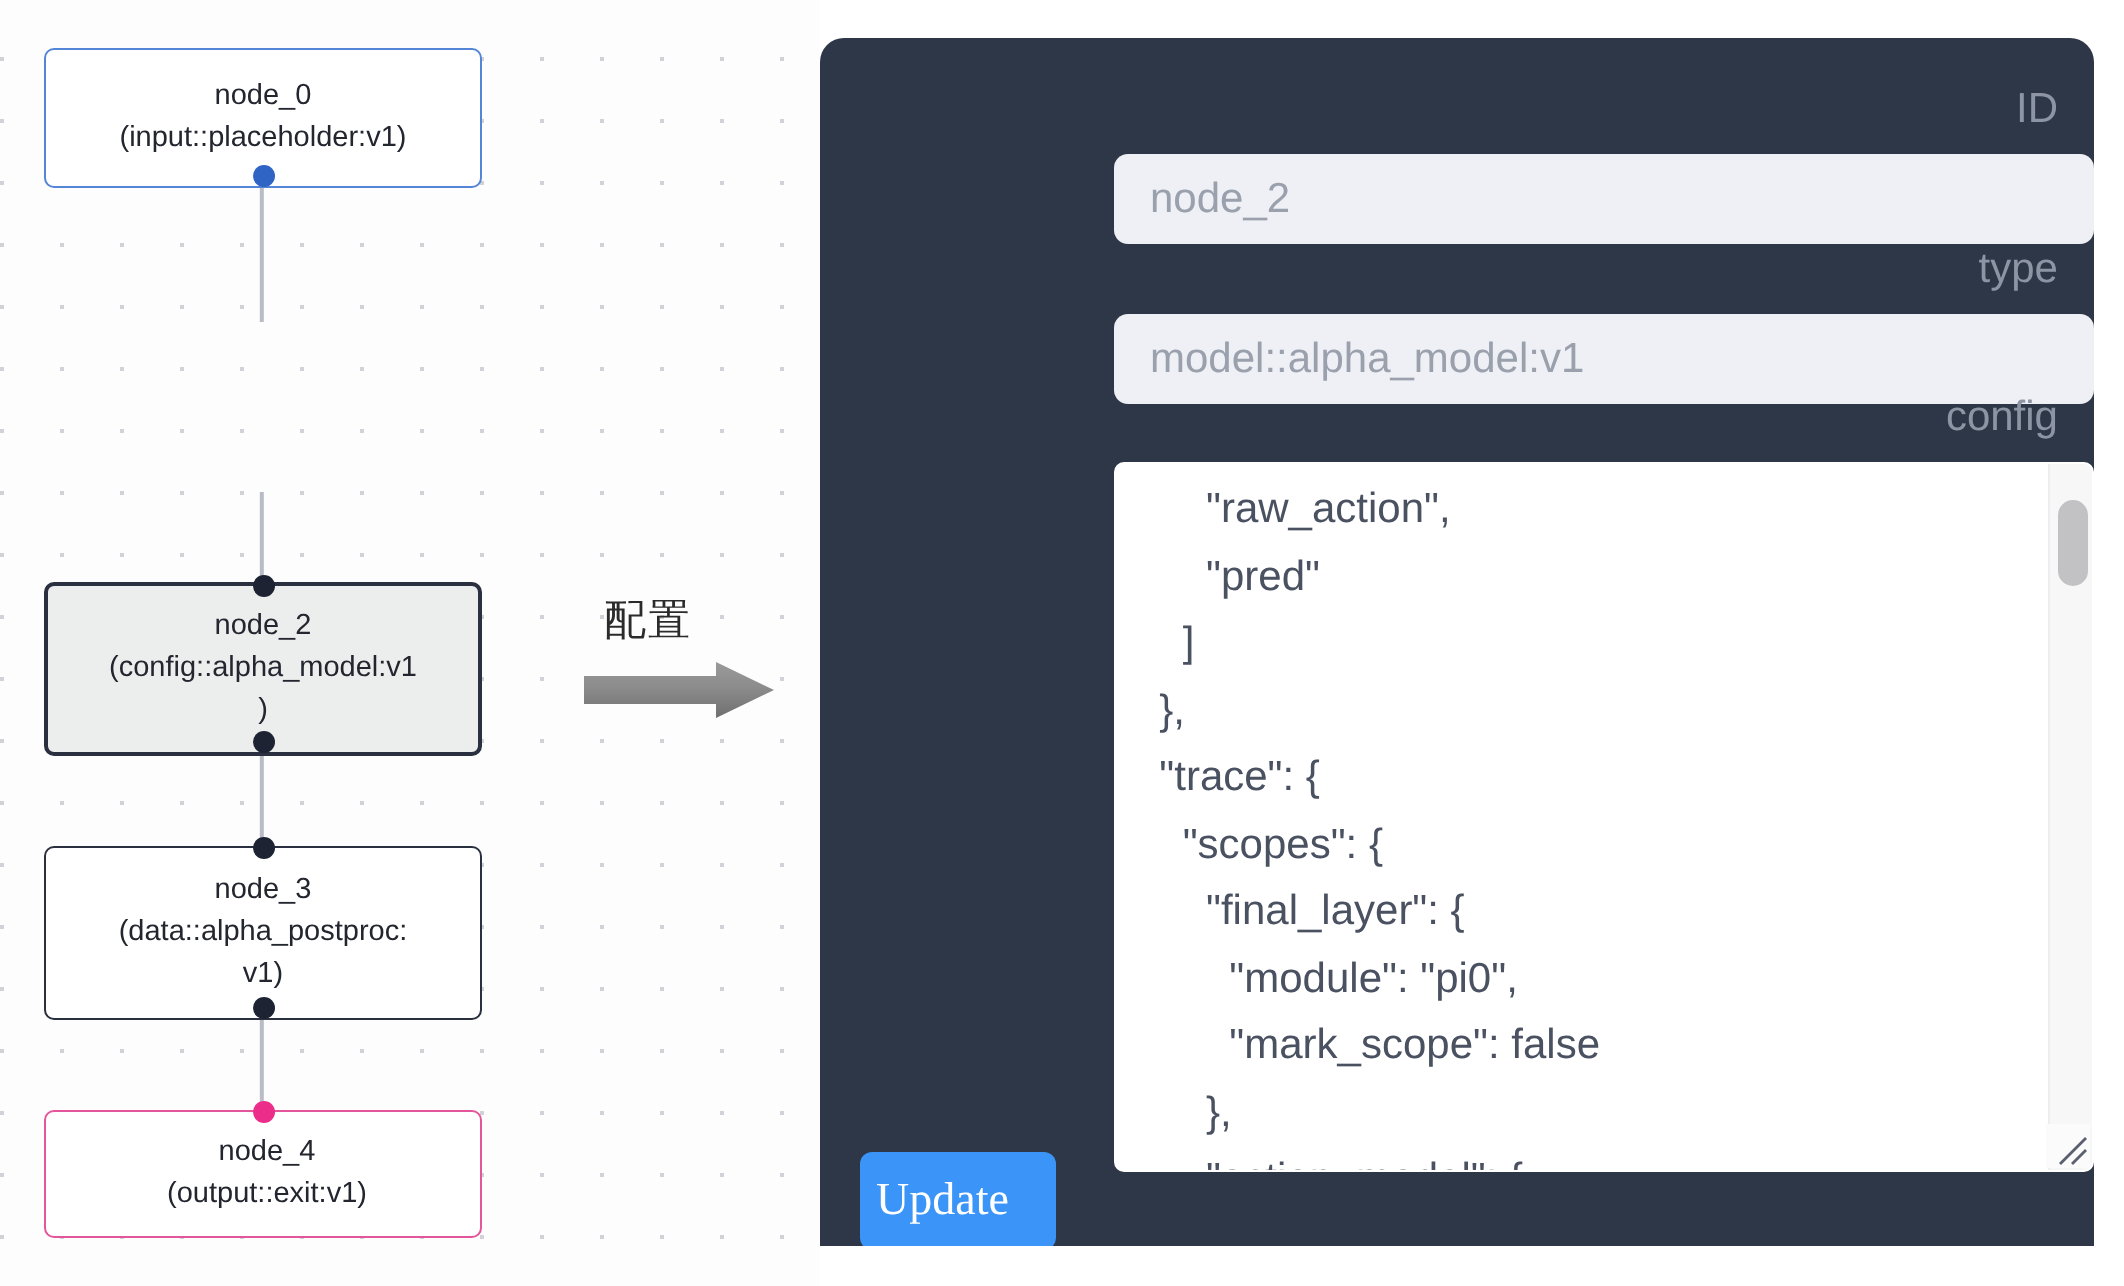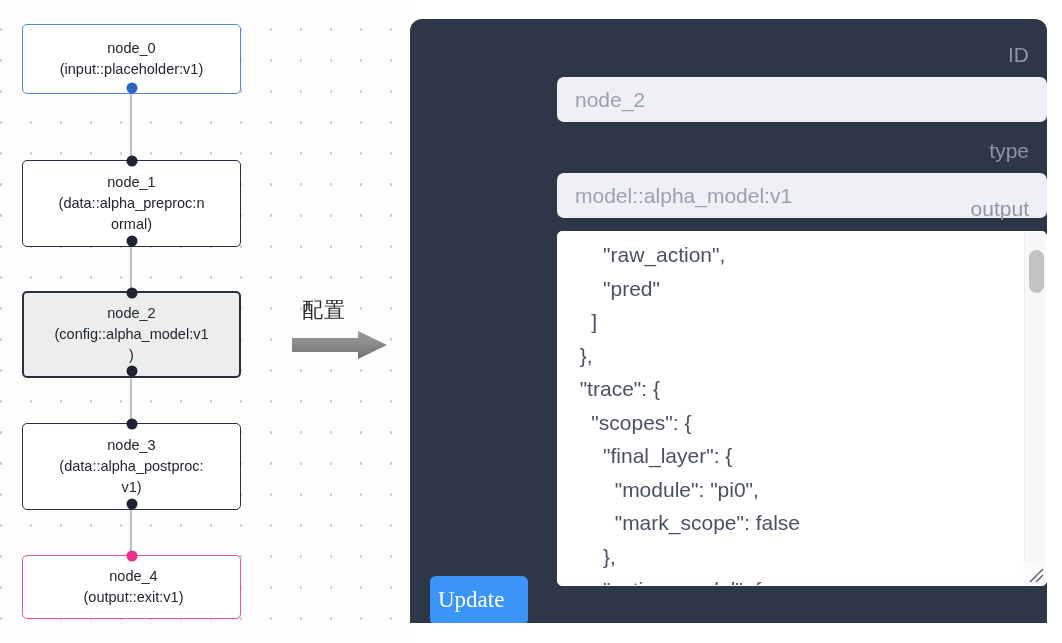--- a/index.html
+++ b/index.html
@@ -156,21 +156,21 @@
     height: 45px;
     line-height: 45px;
     width: 490px;
     font-family: "Liberation Sans", sans-serif;
     white-space: nowrap;
     overflow: hidden;
     outline: none;
   }
 
   #row-id   { top: 14px; }
-  #row-type { top: 94px; margin-top: 16px; }
+  #row-type { top: 94px; }
   #row-config { top: 168px; }
 
   #config-box {
     position: relative;
     width: 490px;
     height: 355px;
     background: #ffffff;
     border-radius: 5px;
     box-sizing: border-box;
     overflow: hidden;
@@ -253,27 +253,20 @@
   <div class="edge" style="top:246px;height:46px;"></div>
   <div class="edge" style="top:377px;height:47px;"></div>
   <div class="edge" style="top:509px;height:47px;"></div>
 
   <div id="node0" class="node input-node">
     <span class="nline">node_0</span>
     <span class="nline">(input::placeholder:v1)</span>
     <span class="handle blue" style="bottom:-5.5px;top:auto;"></span>
   </div>
 
-  <div id="node1" class="node">
-    <span class="handle" style="top:0;"></span>
-    <span class="nline">node_1</span>
-    <span class="nline">(data::alpha_preproc:n
-ormal)</span>
-    <span class="handle" style="bottom:-5.5px;top:auto;"></span>
-  </div>
 
   <div id="node2" class="node sel">
     <span class="handle" style="top:0;"></span>
     <span class="nline">node_2</span>
     <span class="nline">(config::alpha_model:v1
 )</span>
     <span class="handle" style="bottom:-5.5px;top:auto;"></span>
   </div>
 
   <div id="node3" class="node">
@@ -311,21 +304,21 @@
     <div class="form-label">ID</div>
     <div class="field">node_2</div>
   </div>
 
   <div class="form-row" id="row-type">
     <div class="form-label">type</div>
     <div class="field">model::alpha_model:v1</div>
   </div>
 
   <div class="form-row" id="row-config">
-    <div class="form-label">output</div>
+    <div class="form-label">config</div>
     <div id="config-box">
       <div id="config-text">      "raw_action",
       "pred"
     ]
   },
   "trace": {
     "scopes": {
       "final_layer": {
         "module": "pi0",
         "mark_scope": false

